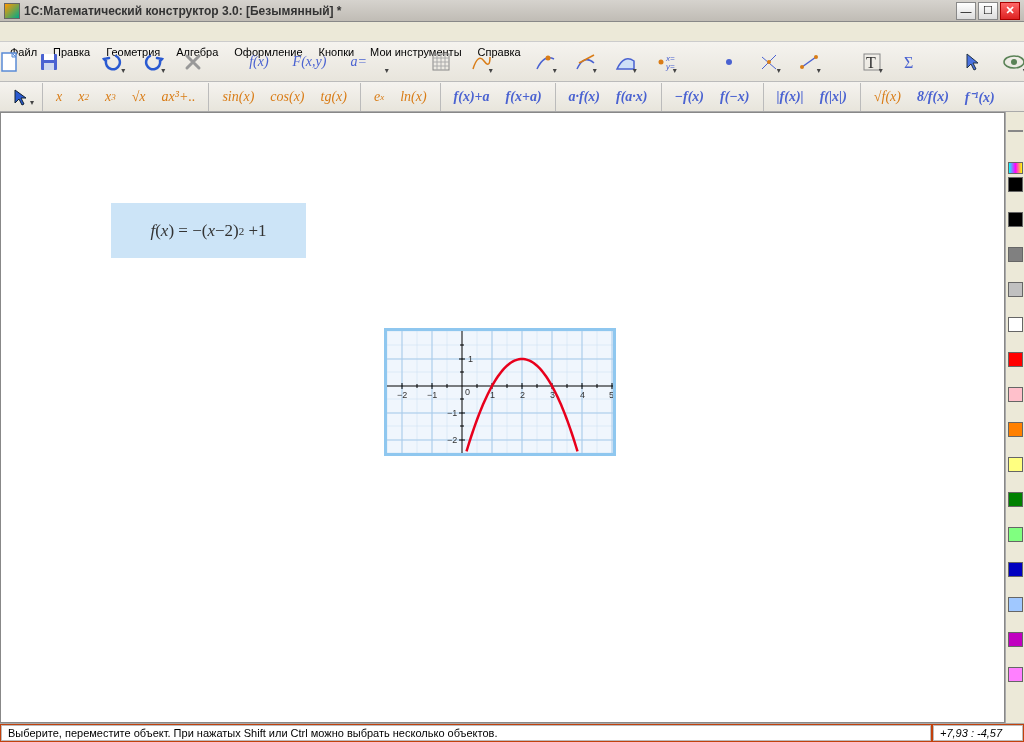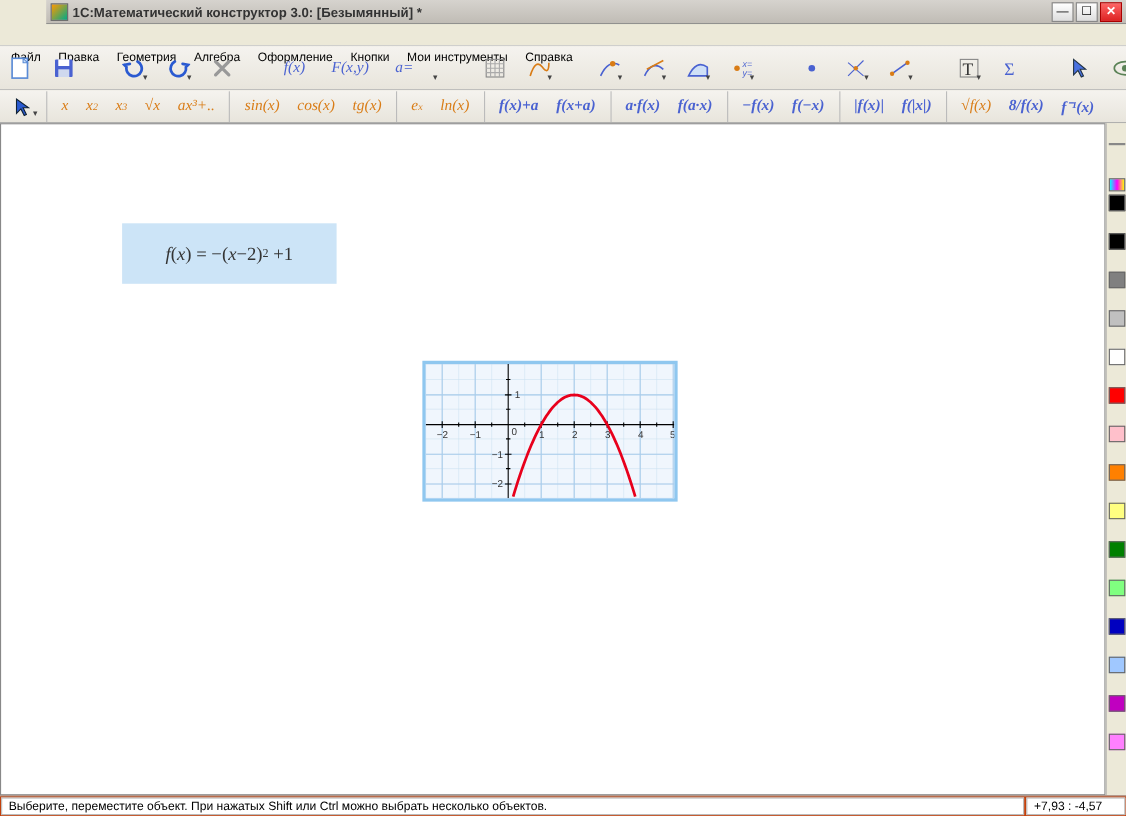--- a/index.html
+++ b/index.html
@@ -1,28 +1,28 @@
 <!DOCTYPE html>
 <html><head>
   <meta charset="utf-8">
   <style>
     * { margin: 0; padding: 0; box-sizing: border-box; }
     body { font-family: Tahoma, Arial, sans-serif; font-size: 11px; background: #ece9d8; width: 1024px; height: 742px; overflow: hidden; position: relative; }
     
-    .titlebar { height: 22px; background: linear-gradient(to bottom, #d6d3ce, #c0bcb5); display: flex; align-items: center; padding: 0 4px; border-bottom: 1px solid #888; margin-left: 42px; }
+    .titlebar { height: 22px; background: linear-gradient(to bottom, #d6d3ce, #c0bcb5); display: flex; align-items: center; padding: 0 4px; border-bottom: 1px solid #888; }
     .titlebar-icon { width: 16px; height: 16px; margin-right: 4px; background: linear-gradient(135deg, #f90, #0a8); border: 1px solid #666; }
     .titlebar-text { flex: 1; font-weight: bold; color: #333; font-size: 12px; }
     .titlebar-btns { display: flex; gap: 2px; }
     .titlebar-btn { width: 20px; height: 18px; border: 1px solid #888; background: linear-gradient(#fff, #ddd); display: flex; align-items: center; justify-content: center; font-size: 11px; cursor: pointer; }
     .titlebar-btn.close { background: linear-gradient(#f66, #d22); color: #fff; border-color: #a00; font-weight: bold; }
     
     .menubar { height: 20px; background: #ece9d8; display: flex; align-items: center; padding: 0 4px; gap: 4px; border-bottom: 1px solid #ccc; }
     .menu-item { padding: 2px 6px; cursor: pointer; color: #000; margin-top: 40px; }
     
-    .toolbar1 { height: 40px; background: linear-gradient(#f5f3ef, #e8e5dc); display: flex; align-items: center; padding: 16px 6px; gap: 16px; border-bottom: 1px solid #bbb; }
+    .toolbar1 { height: 40px; background: linear-gradient(#f5f3ef, #e8e5dc); display: flex; align-items: center; padding: 16px 6px; gap: 16px; border-bottom: 1px solid #bbb; justify-content: center; }
     .tool-btn { width: 30px; height: 30px; border: 1px solid transparent; display: flex; align-items: center; justify-content: center; cursor: pointer; border-radius: 3px; position: relative; font-size: 18px; }
     .tool-btn.dropdown::after { content: "▾"; font-size: 8px; position: absolute; right: -1px; bottom: 1px; color: #444; }
     .tool-sep { width: 1px; height: 28px; background: #bbb; margin: 0 4px; }
     .tool-label { color: #4a62d1; font-style: italic; font-family: 'Times New Roman', serif; font-size: 14px; padding: 0 4px; }
     .tool-btn svg { display: block; }
     
     .toolbar2 { height: 30px; background: linear-gradient(#f5f3ef, #e8e5dc); display: flex; align-items: center; padding: 2px 6px; gap: 2px; border-bottom: 1px solid #aaa; }
     .func-btn { height: 24px; padding: 0 6px; display: flex; align-items: center; justify-content: center; cursor: pointer; border: 1px solid transparent; border-radius: 3px; font-family: 'Times New Roman', serif; font-style: italic; color: #d97c16; font-size: 14px; white-space: nowrap; }
     .func-btn.blue { color: #4a62d1; font-weight: bold; }
     
@@ -33,21 +33,21 @@
     
     .chart-box { position: absolute; left: 383px; top: 215px; width: 232px; height: 128px; background: #f0f6fd; border: 3px solid #8fc7ef; }
     .chart-svg { width: 100%; height: 100%; }
     
     .color-panel { position: absolute; top: 112px; right: 0; width: 19px; bottom: 19px; background: #ece9d8; border-left: 1px solid #aaa; display: flex; flex-direction: column; align-items: center; padding-top: 18px; gap: 20px; }
     .color-swatch { width: 15px; height: 15px; border: 1px solid #666; cursor: pointer; }
     .current-color { width: 15px; height: 12px; border: 1px solid #666; background: linear-gradient(to right, #0ff, #f0f, #ff0); margin-bottom: -17px; }
     
     .statusbar { position: absolute; bottom: 0; left: 0; right: 0; height: 19px; background: #c2410c; border-top: 1px solid #aaa; display: flex; align-items: center; font-size: 11px; }
     .status-text { flex: 1; padding: 0 6px; border: 1px solid #bbb; margin: 1px; height: 16px; line-height: 14px; background: #fff; }
-    .status-coords { width: 90px; padding: 0 6px; border: 1px solid #bbb; margin: 1px; height: 16px; line-height: 14px; background: #fff; text-align: left; }
+    .status-coords { width: 90px; padding: 0 6px; border: 1px solid #bbb; margin: 1px; height: 16px; line-height: 14px; background: #fff; text-align: left; font-style: italic; }
     
     .arrow-tool { width: 30px; height: 24px; display: flex; align-items: center; justify-content: center; border: 1px solid transparent; cursor: pointer; border-radius: 3px; position: relative; }
     .arrow-tool::after { content: "▾"; font-size: 8px; position: absolute; right: 1px; bottom: 1px; color: #444; }
   </style>
 </head>
 <body>
 
 <div class="titlebar">
   <div class="titlebar-icon"></div>
   <div class="titlebar-text">1С:Математический конструктор 3.0: [Безымянный] *</div>

